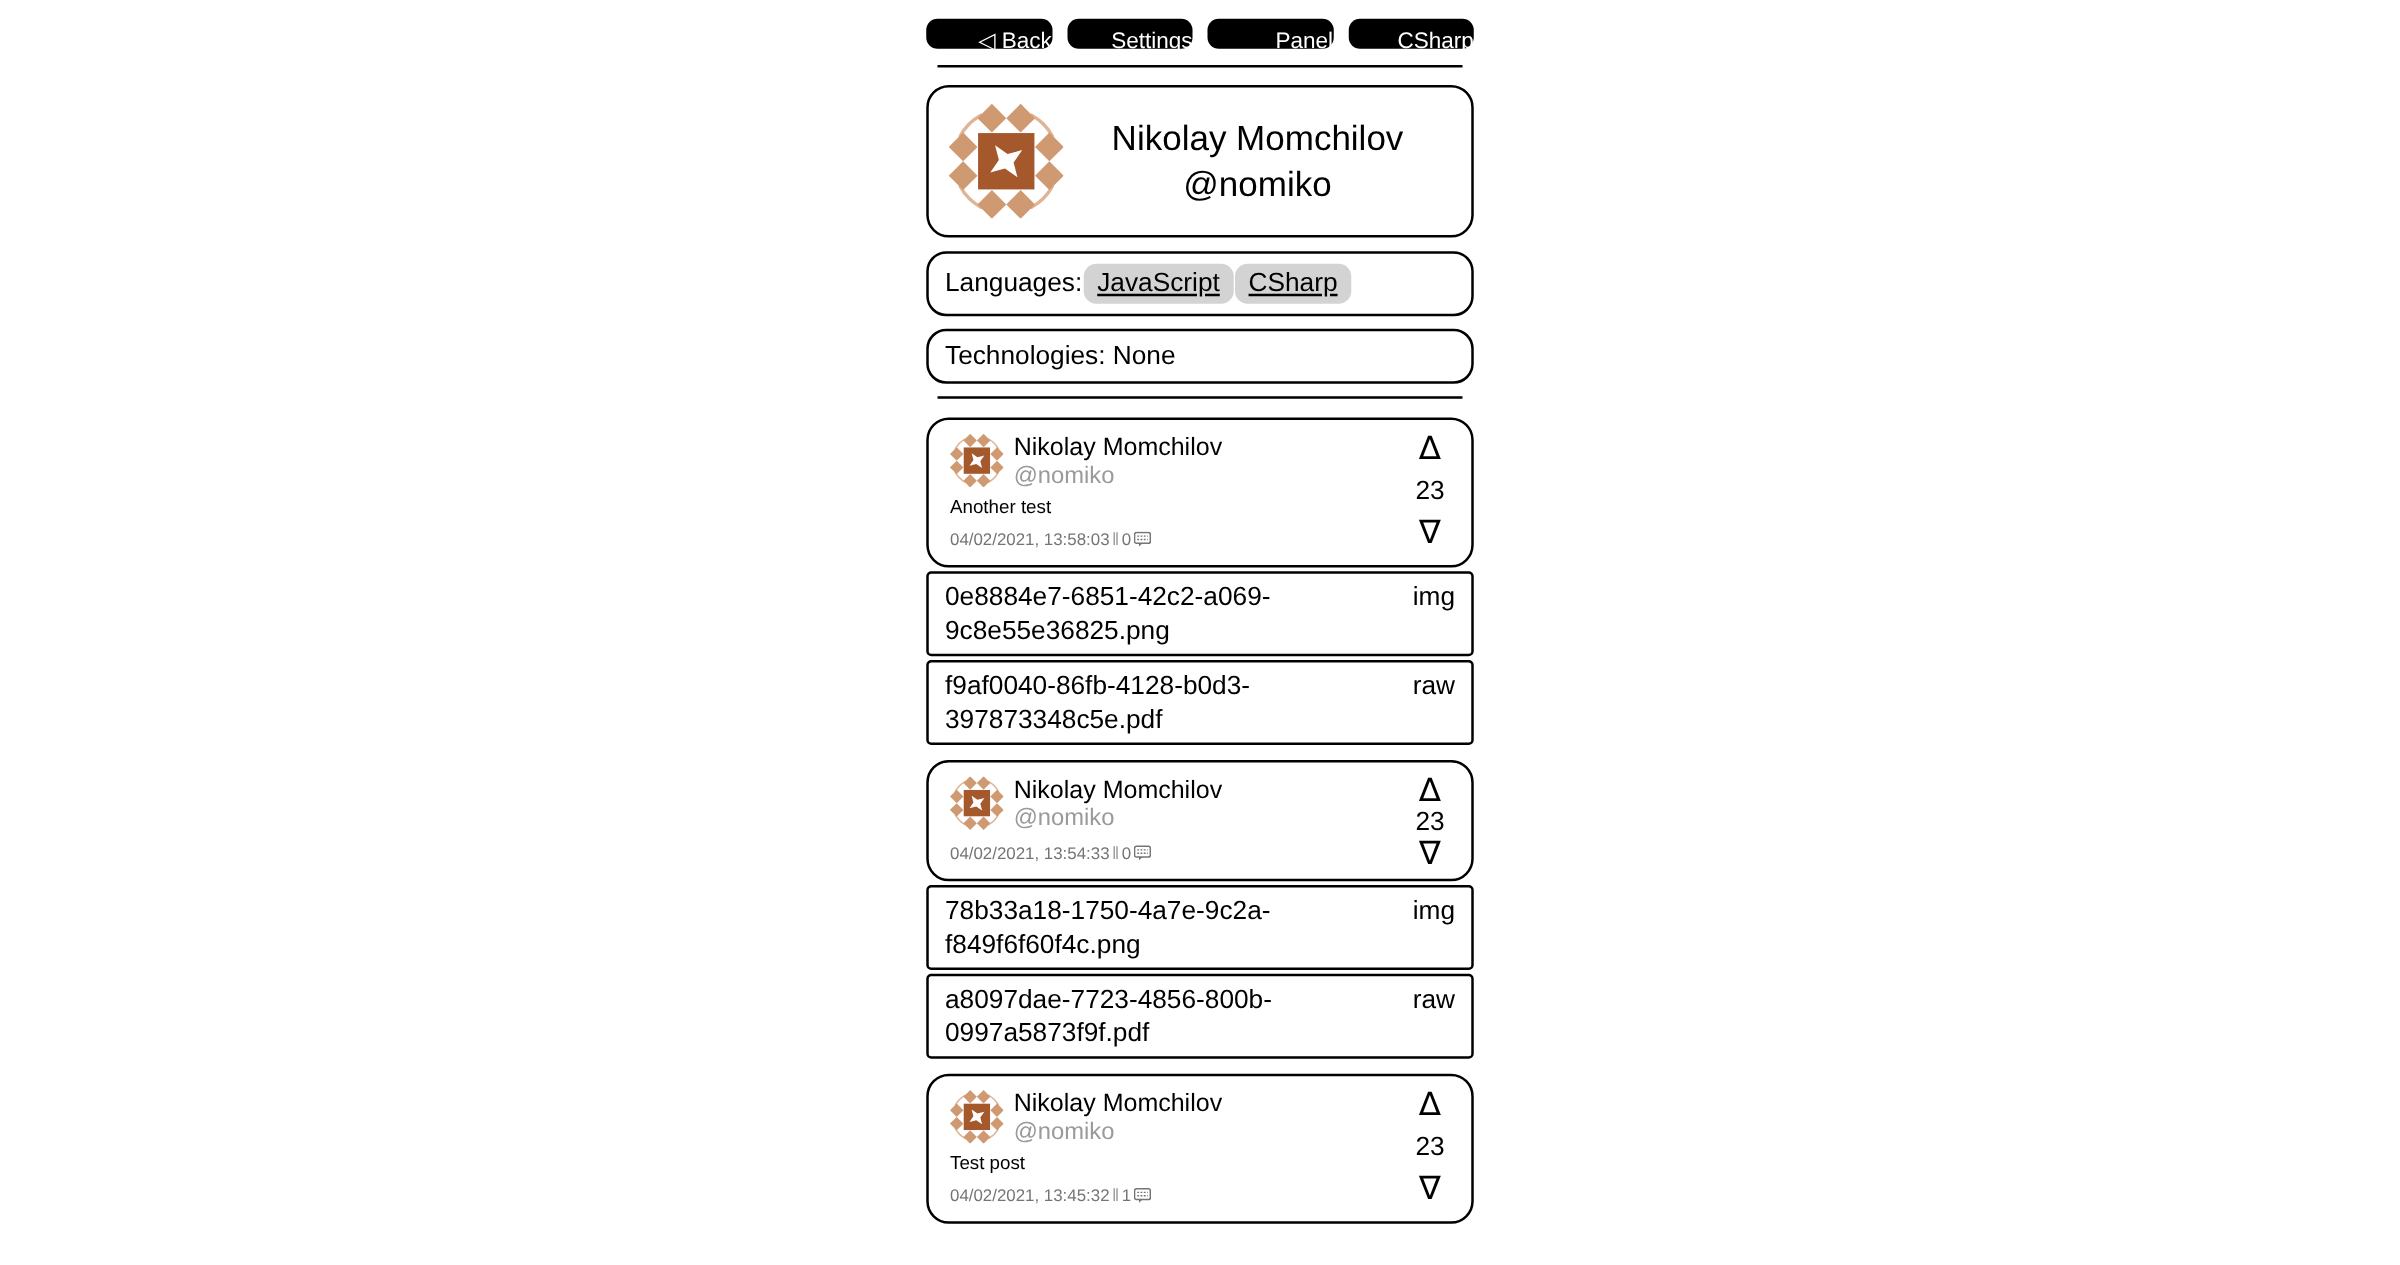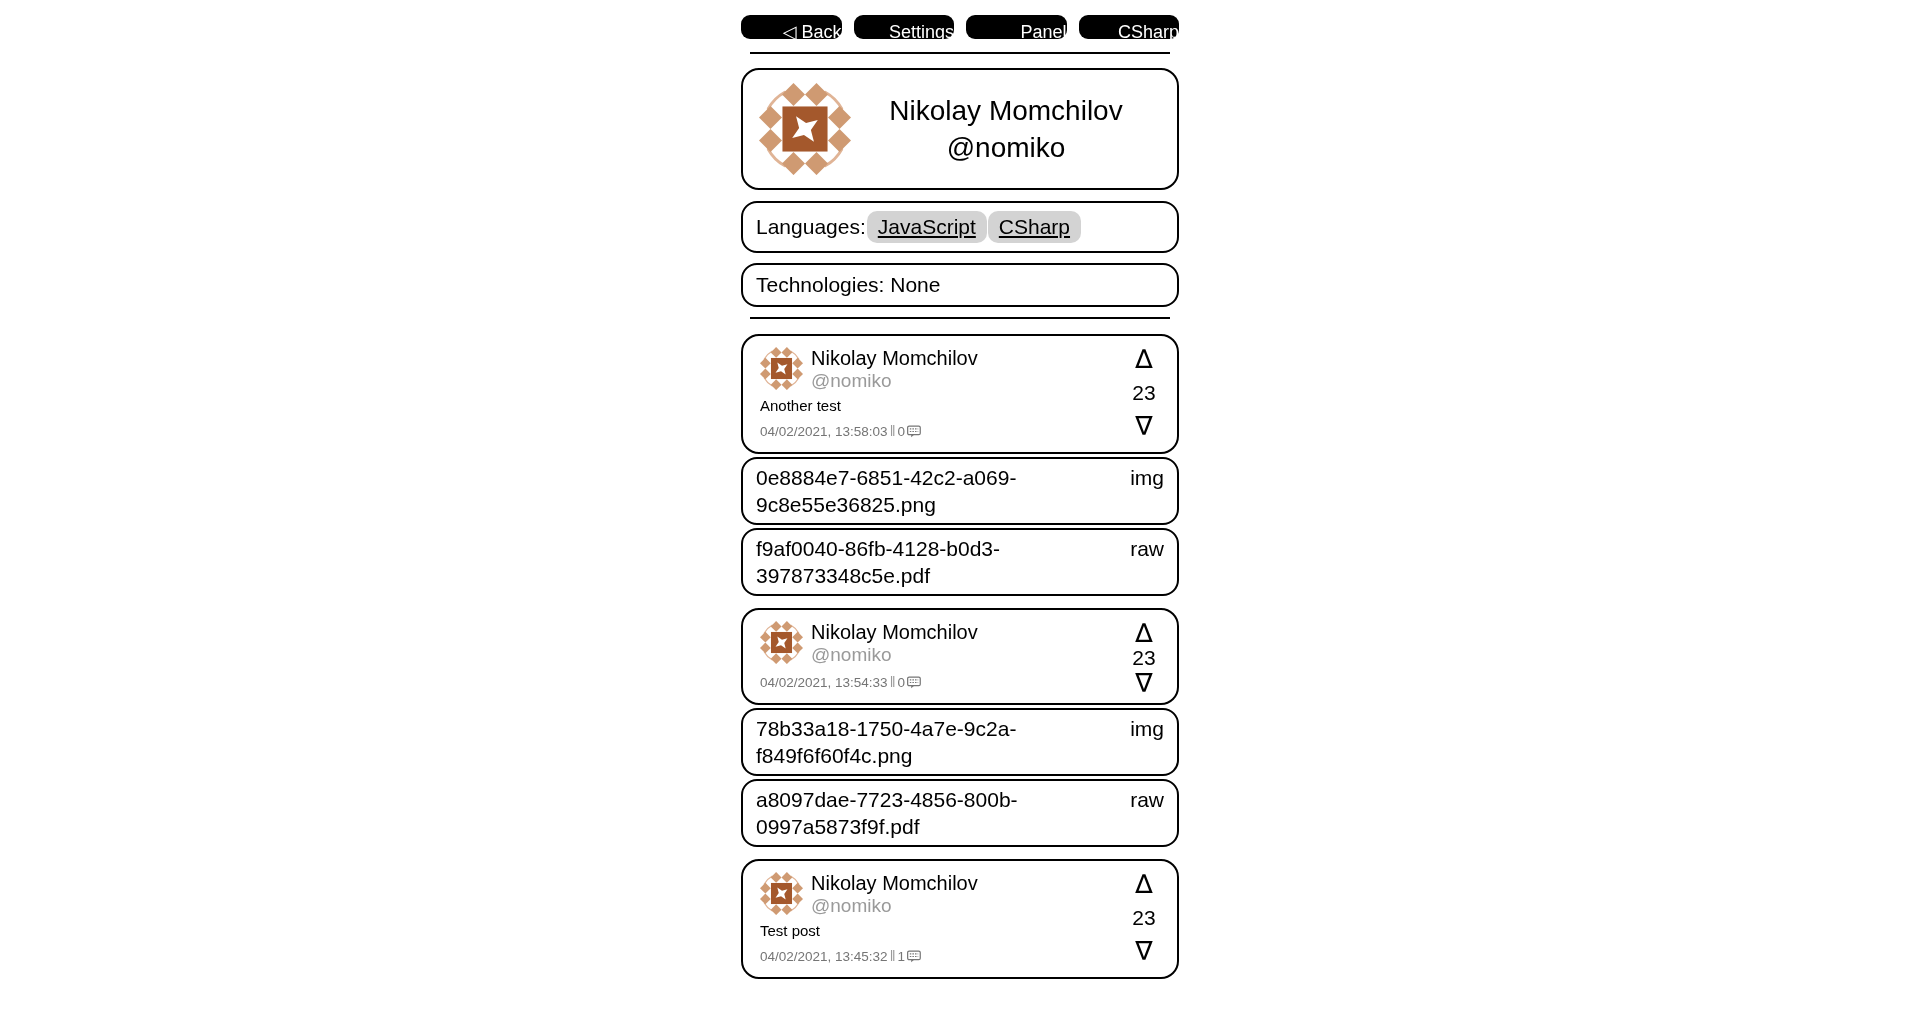--- a/index.html
+++ b/index.html
@@ -117,21 +117,21 @@
     font-family: "DejaVu Sans", sans-serif;
     color: #000;
   }
   .vote-score { font-size: 21px; }
   .attachment {
     display: flex;
     justify-content: space-between;
     align-items: flex-start;
     padding: 5px 13px;
     margin-top: 3px;
-    border-radius: 16px;
+    border-radius: 4px;
     font-size: 21px;
     line-height: 27px;
     cursor: pointer;
   }
   .attachment .filename { max-width: 315px; }
   .attachment .atype { flex: 0 0 auto; }
   .defs-hidden { position: absolute; width: 0; height: 0; overflow: hidden; }
   .bubble-icon { display: inline-block; vertical-align: -1px; }
 </style>
 </head>

